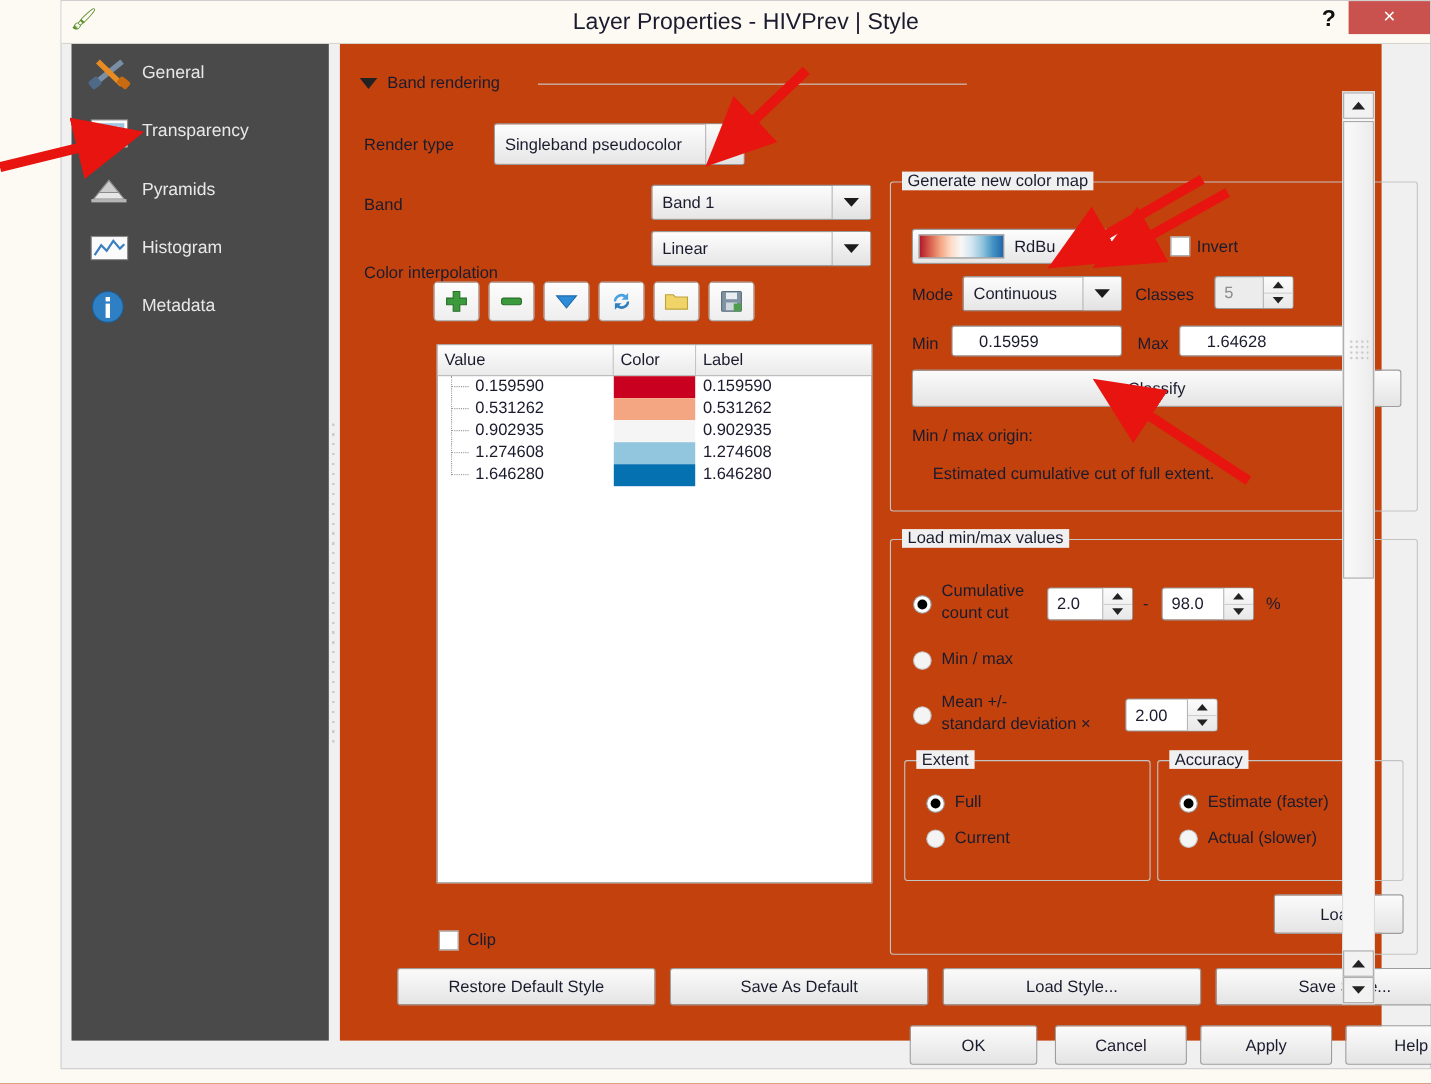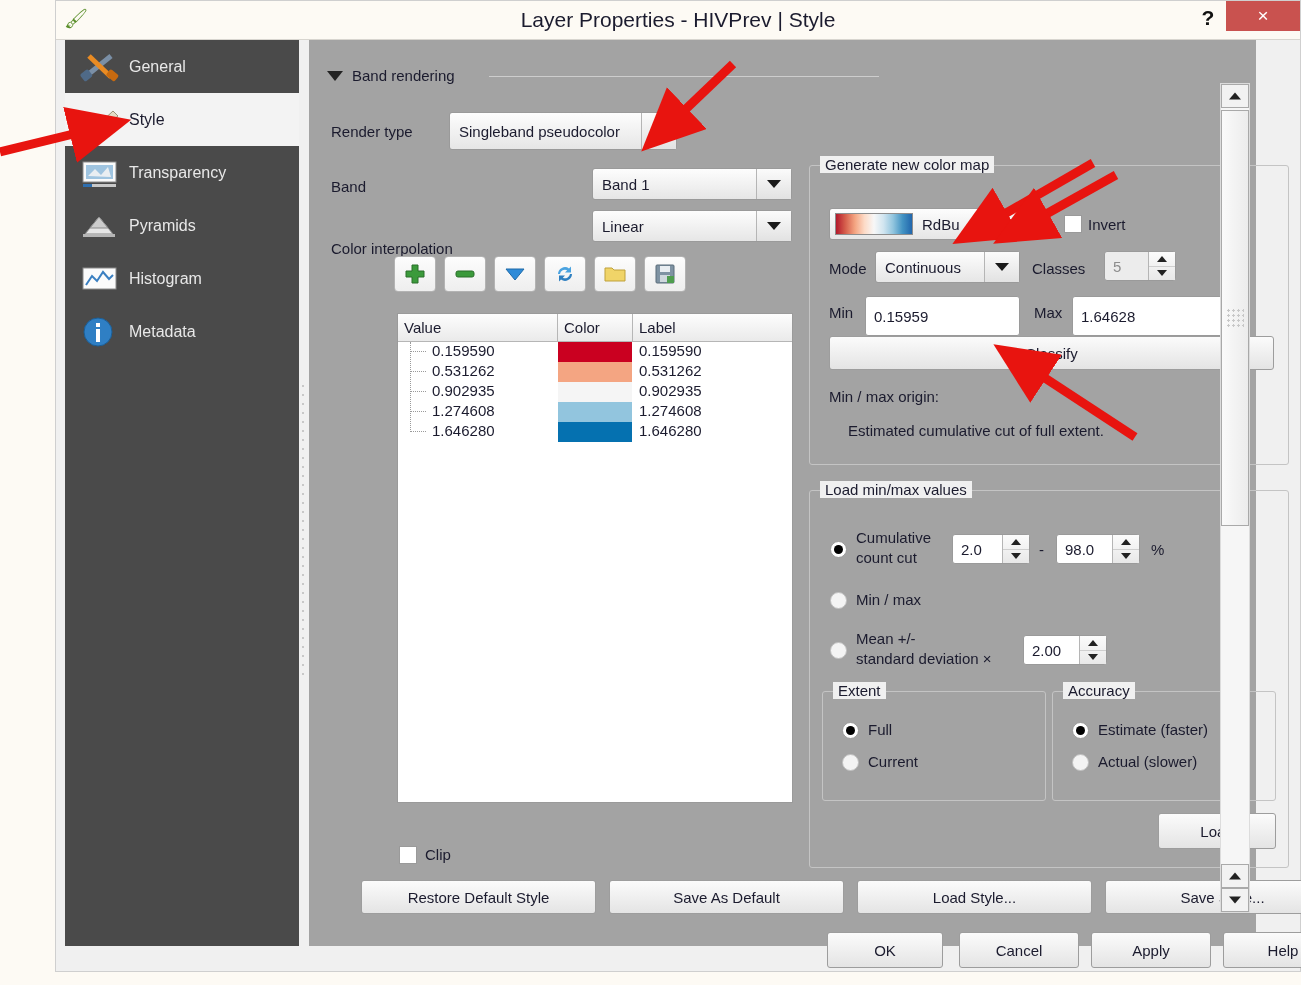--- a/index.html
+++ b/index.html
@@ -60,21 +60,21 @@
     position:absolute;left:243px;top:39px;width:10px;height:906px;
     background:#f0f0f0;
   }
   #splitter .grip{
     position:absolute;left:3px;top:345px;width:2px;height:290px;
     background-image:repeating-linear-gradient(to bottom,#c8c8c8 0 2px,transparent 2px 9px);
   }
   
   #content{
     position:absolute;left:253px;top:39px;right:44px;height:906px;
-    background:#a3a3a3;
+    background:#c2410c;
     text-decoration:underline;
   }
   #vscroll{
     position:absolute;right:6px;top:43px;width:30px;height:830px;
     background:#f6f6f6;border:1px solid #dcdcdc;box-sizing:border-box;
   }
   .sb-btn{
     position:absolute;left:0;width:28px;height:24px;background:#f2f2f2;
     border:1px solid #a9a9a9;box-sizing:border-box;cursor:pointer;
   }
@@ -121,22 +121,22 @@
   .combo .cbtn{
     width:34px;height:100%;border-left:1px solid #b5b5b5;
     background:linear-gradient(to bottom,#fbfbfb,#e2e2e2);
     display:flex;align-items:center;justify-content:center;
   }
   .combo .cbtn i{
     width:0;height:0;border-left:7px solid transparent;border-right:7px solid transparent;
     border-top:8px solid #1a1a1a;display:block;
   }
   .txtfield{
-    position:absolute;height:40px;background:#fff;border:1px solid #9a9a9a;border-radius:3px;
-    box-sizing:border-box;display:flex;align-items:center;padding-left:8px;font-size:15px;
+    position:absolute;height:28px;background:#fff;border:1px solid #9a9a9a;border-radius:3px;
+    box-sizing:border-box;display:flex;align-items:center;padding-left:24px;font-size:15px;
     color:#1b1b2e;cursor:text;
   }
   .spin{
     position:absolute;height:30px;background:#fff;border:1px solid #9a9a9a;border-radius:3px;
     box-sizing:border-box;display:flex;align-items:center;
   }
   .spin.disabled{background:#ececec;color:#8d8d8d;}
   .spin .sval{flex:1;padding-left:8px;font-size:15px;}
   .spin .sbtns{
     width:26px;height:100%;border-left:1px solid #b5b5b5;display:flex;flex-direction:column;
@@ -238,31 +238,20 @@
         <svg width="46" height="40" viewBox="0 0 46 40">
           <line x1="8" y1="30" x2="34" y2="9" stroke="#7a8fa6" stroke-width="5"></line>
           <rect x="4" y="24" width="10" height="9" rx="2" fill="#4f6a88" transform="rotate(-39 9 28)"></rect>
           <line x1="34" y1="30" x2="12" y2="9" stroke="#e98b23" stroke-width="5"></line>
           <rect x="30" y="24" width="11" height="8" rx="2" fill="#c76a10" transform="rotate(39 35 28)"></rect>
         </svg>
       </span>
       <span class="side-lbl">General</span>
     </div>
 
-    <div class="side-item selected">
-      <span class="side-ico">
-        <svg width="46" height="40" viewBox="0 0 46 40">
-          <rect x="5" y="15" width="18" height="11" fill="#8fbf63"></rect>
-          <rect x="5" y="15" width="18" height="5" fill="#9fc7e8"></rect>
-          <path d="M22 24 L36 11 L41 16 L26 28 z" fill="#e4dcc6" stroke="#9c9278" stroke-width="1"></path>
-          <path d="M13 25 L25 23 L22 31 z" fill="#d9534f"></path>
-        </svg>
-      </span>
-      <span class="side-lbl">Style</span>
-    </div>
 
     <div class="side-item">
       <span class="side-ico">
         <svg width="46" height="40" viewBox="0 0 46 40">
           <rect x="6" y="9" width="33" height="20" fill="#fafafa" stroke="#8a8a8a"></rect>
           <rect x="9" y="12" width="27" height="14" fill="#9fc4e0"></rect>
           <path d="M11 23 L18 16 L24 22 L31 14 L34 24 z" fill="#e9eef2"></path>
           <rect x="6" y="31" width="33" height="3" fill="#c9c9c9"></rect>
           <rect x="6" y="31" width="9" height="3" fill="#2e6fb0"></rect>
         </svg>

